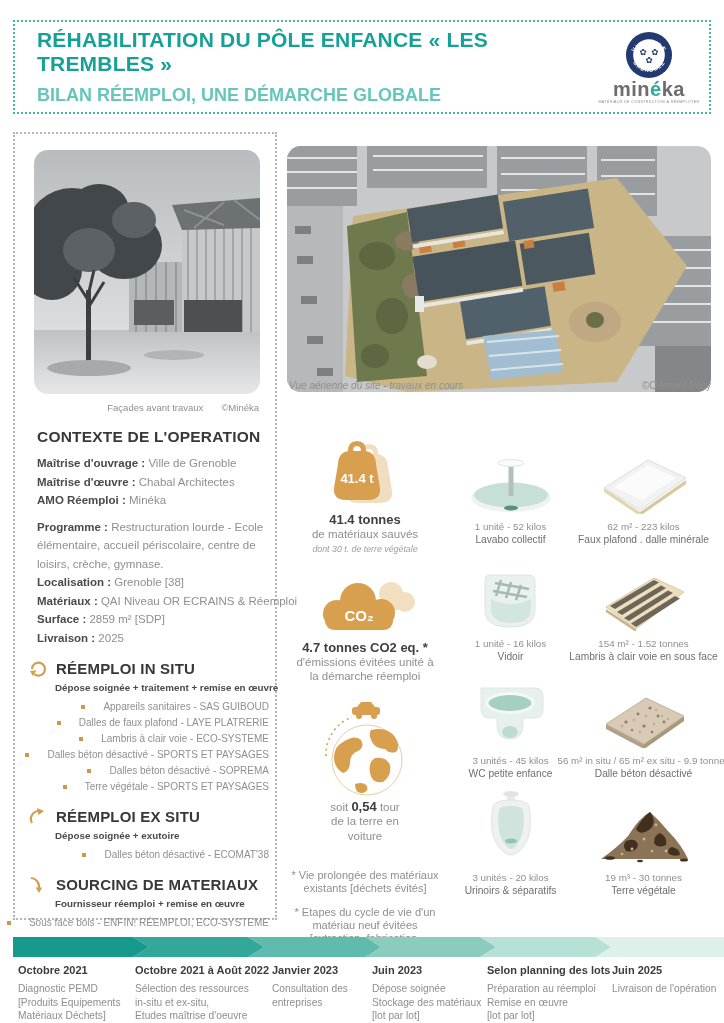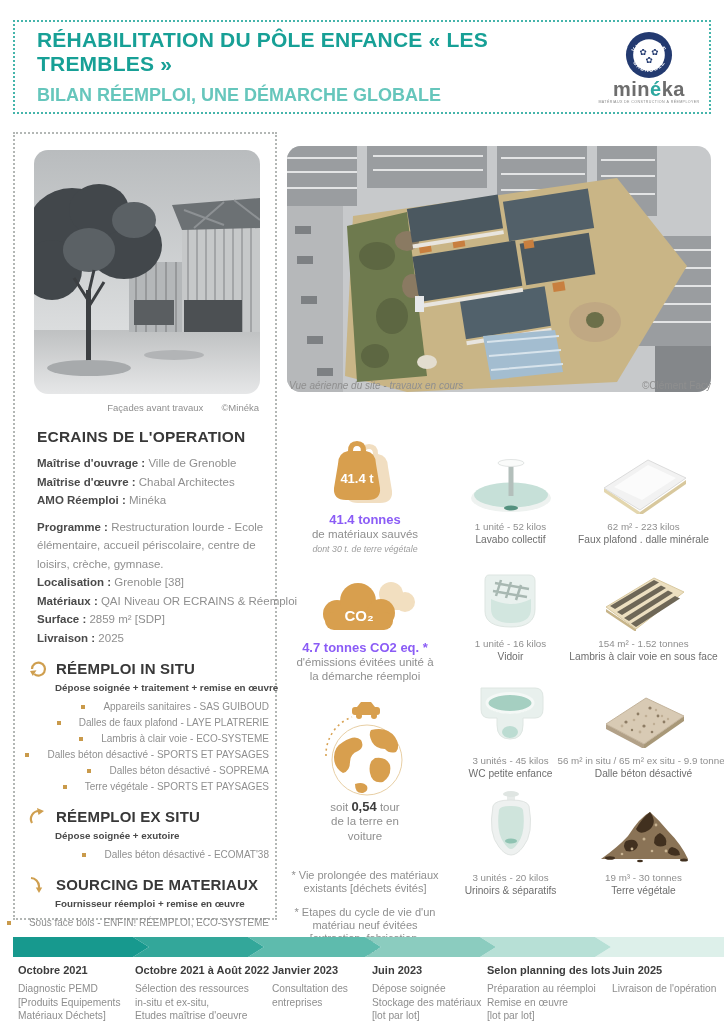--- a/index.html
+++ b/index.html
@@ -34,21 +34,21 @@
   .bullet{display:flex;gap:18px;font-size:10px;color:#8f8f8f;line-height:16px;white-space:nowrap;justify-content:flex-end;}
   .bullet .dot{width:4px;height:4px;background:#c99a4b;margin-top:6px;flex:none;}
   
   .photo-r{position:absolute;left:287px;top:146px;width:424px;height:246px;border-radius:14px;overflow:hidden;}
   .photo-r-cap{position:absolute;left:289px;top:380px;width:422px;display:flex;
     justify-content:space-between;font-size:10px;color:#8f8f8f;}
   .photo-r-cap .c{font-style:italic;}
   
   .stats{position:absolute;left:288px;top:440px;width:154px;text-align:center;}
   .stat-ic{display:flex;justify-content:center;}
-  .stat-h{font-size:13px;font-weight:bold;color:#8b5cf6;margin-top:6px;}
+  .stat-h{font-size:13px;font-weight:bold;color:#404040;margin-top:6px;}
   .stat-t{font-size:11.5px;color:#8f8f8f;line-height:14.5px;}
   .stat-n{font-size:8.8px;font-style:italic;color:#9d9d9d;margin-top:2px;}
   .pre{white-space:pre-line;}
   .gap22{margin-top:22px;} .gap16{margin-top:16px;}
   .notes{margin-top:26px;font-size:11px;color:#8f8f8f;line-height:13px;}
   .note{margin-bottom:11px;}
   
   .materials{position:absolute;left:447px;top:440px;width:266px;display:grid;
     grid-template-columns:127px 139px;}
   .mat{display:flex;flex-direction:column;align-items:center;height:117px;}
@@ -137,21 +137,21 @@
         <path d="M54 150 L40 128 M54 158 L70 132 M54 146 L60 120" stroke="#3c3f42" stroke-width="3" fill="none"></path>
         <ellipse cx="55" cy="218" rx="42" ry="8" fill="#a7aaac"></ellipse>
         <ellipse cx="140" cy="205" rx="30" ry="5" fill="#b2b4b6"></ellipse>
       </svg>
     </div>
     <div class="photo-cap">
       <span>Façades avant travaux</span>
       <span>©Minéka</span>
     </div>
 
-    <div class="ctx-title">ECRAINS DE L'OPERATION</div>
+    <div class="ctx-title">CONTEXTE DE L'OPERATION</div>
     <div class="fields">
       <div class="field"><b>Maîtrise d'ouvrage : </b><span>Ville de Grenoble</span></div>
       <div class="field"><b>Maîtrise d'œuvre : </b><span>Chabal Architectes</span></div>
       <div class="field"><b>AMO Réemploi : </b><span>Minéka</span></div>
       <div class="field wrap"><b>Programme : </b><span>Restructuration lourde - Ecole élémentaire, accueil périscolaire, centre de loisirs, crèche, gymnase.</span></div>
       <div class="field"><b>Localisation : </b><span>Grenoble [38]</span></div>
       <div class="field"><b>Matériaux : </b><span>QAI Niveau OR ECRAINS &amp; Réemploi</span></div>
       <div class="field"><b>Surface : </b><span>2859 m² [SDP]</span></div>
       <div class="field"><b>Livraison : </b><span>2025</span></div>
     </div>

